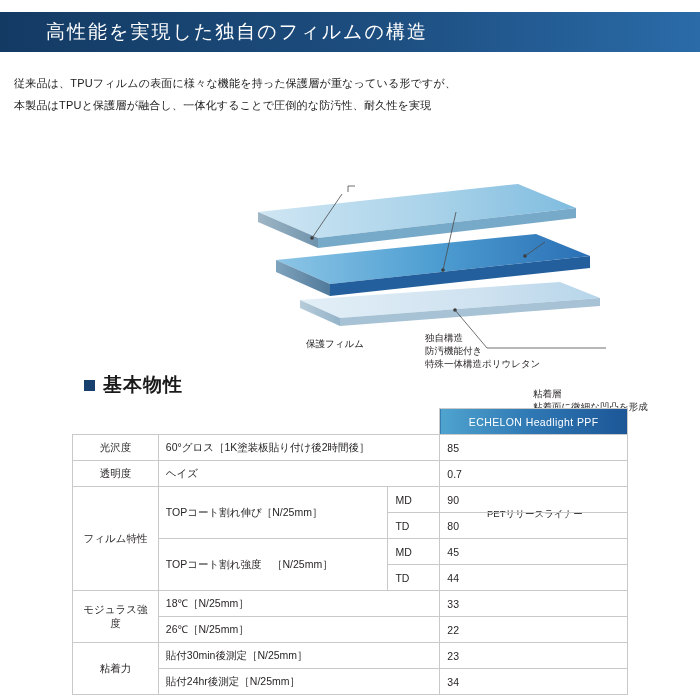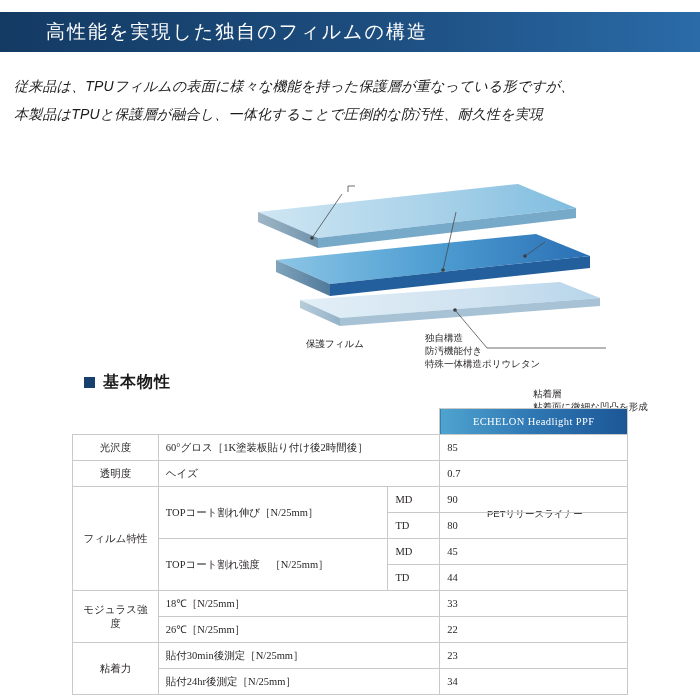--- a/index.html
+++ b/index.html
@@ -33,25 +33,24 @@
     padding-left: 46px;
     font-weight: normal;
   }
 
   
   .intro {
     position: absolute;
     left: 14px;
     top: 72px;
     width: 672px;
-    font-size: 14px;
+    font-size: 11px;
     line-height: 2.0;
     letter-spacing: 0.2px;
     color: #1a1a1a;
-    font-style: italic;
   }
   .intro div { white-space: nowrap; }
 
   
   .diagram {
     position: absolute;
     left: 0;
     top: 160px;
     width: 684px;
     height: 215px;
@@ -68,21 +67,21 @@
   .lbl-protect { left: 306px; top: 178px; }
   .lbl-unique  { left: 425px; top: 172px; }
   .lbl-adhes   { left: 533px; top: 228px; }
   .lbl-pet     { left: 487px; top: 348px; }
 
   
   .section-head {
     position: absolute;
     left: 84px;
     top: 372px;
-    font-size: 16px;
+    font-size: 19px;
     font-weight: bold;
     color: #1a1a1a;
     letter-spacing: 1px;
     display: flex;
     align-items: center;
   }
   .section-head .mark {
     display: inline-block;
     width: 11px; height: 11px;
     background: #17406e;
@@ -101,21 +100,20 @@
     width: 556px;
     font-size: 10.5px;
     color: #231f20;
   }
   table.spec td, table.spec th {
     border: 1px solid #c9c9c9;
     padding: 0 7px;
     height: 25px;
     font-weight: normal;
     vertical-align: middle;
-    font-family: Liberation Serif, serif;
   }
   .col-a { width: 86px; }
   .col-b { width: 230px; }
   .col-c { width: 52px; }
   .col-d { width: 188px; }
 
   .hdr-blank { border: none !important; background: transparent; }
   .hdr-blue {
     background: linear-gradient(90deg, #4fa4cf 0%, #2f78b4 48%, #1c5697 100%);
     color: #ffffff;

